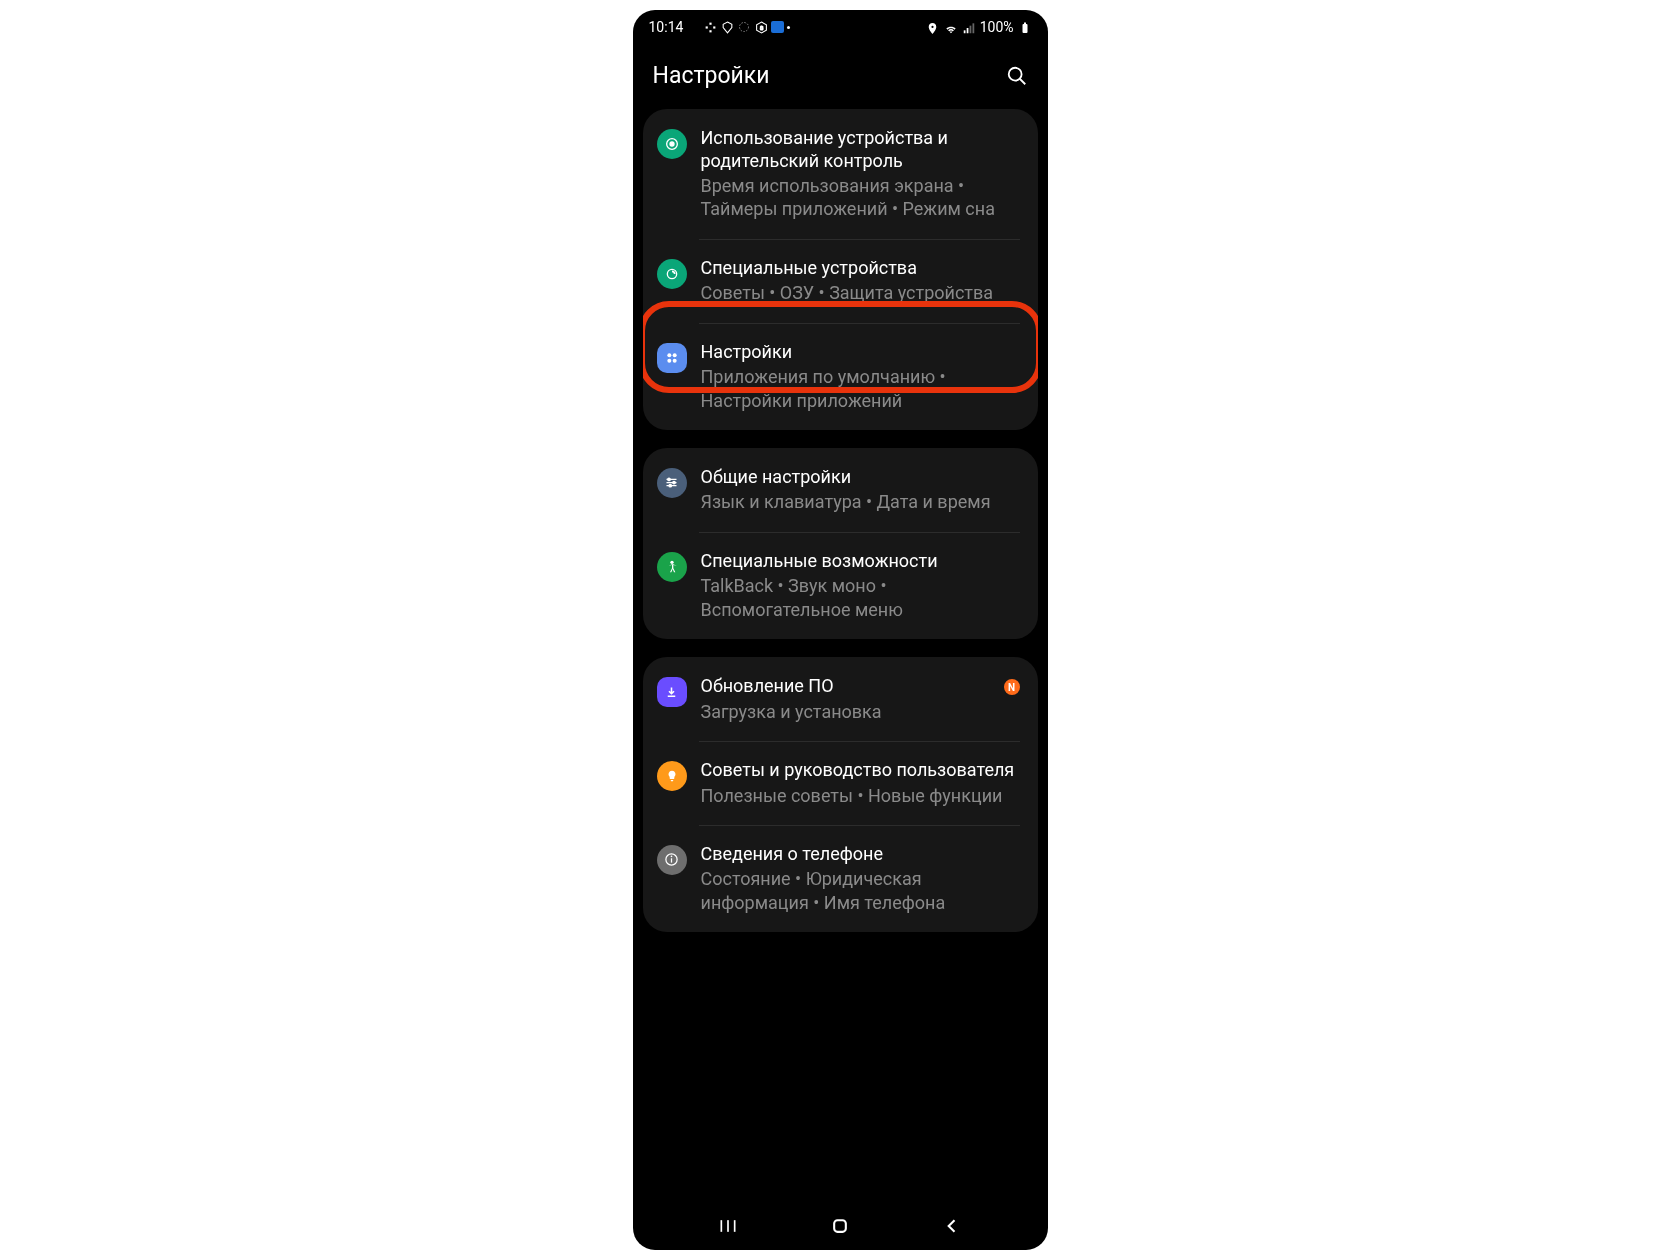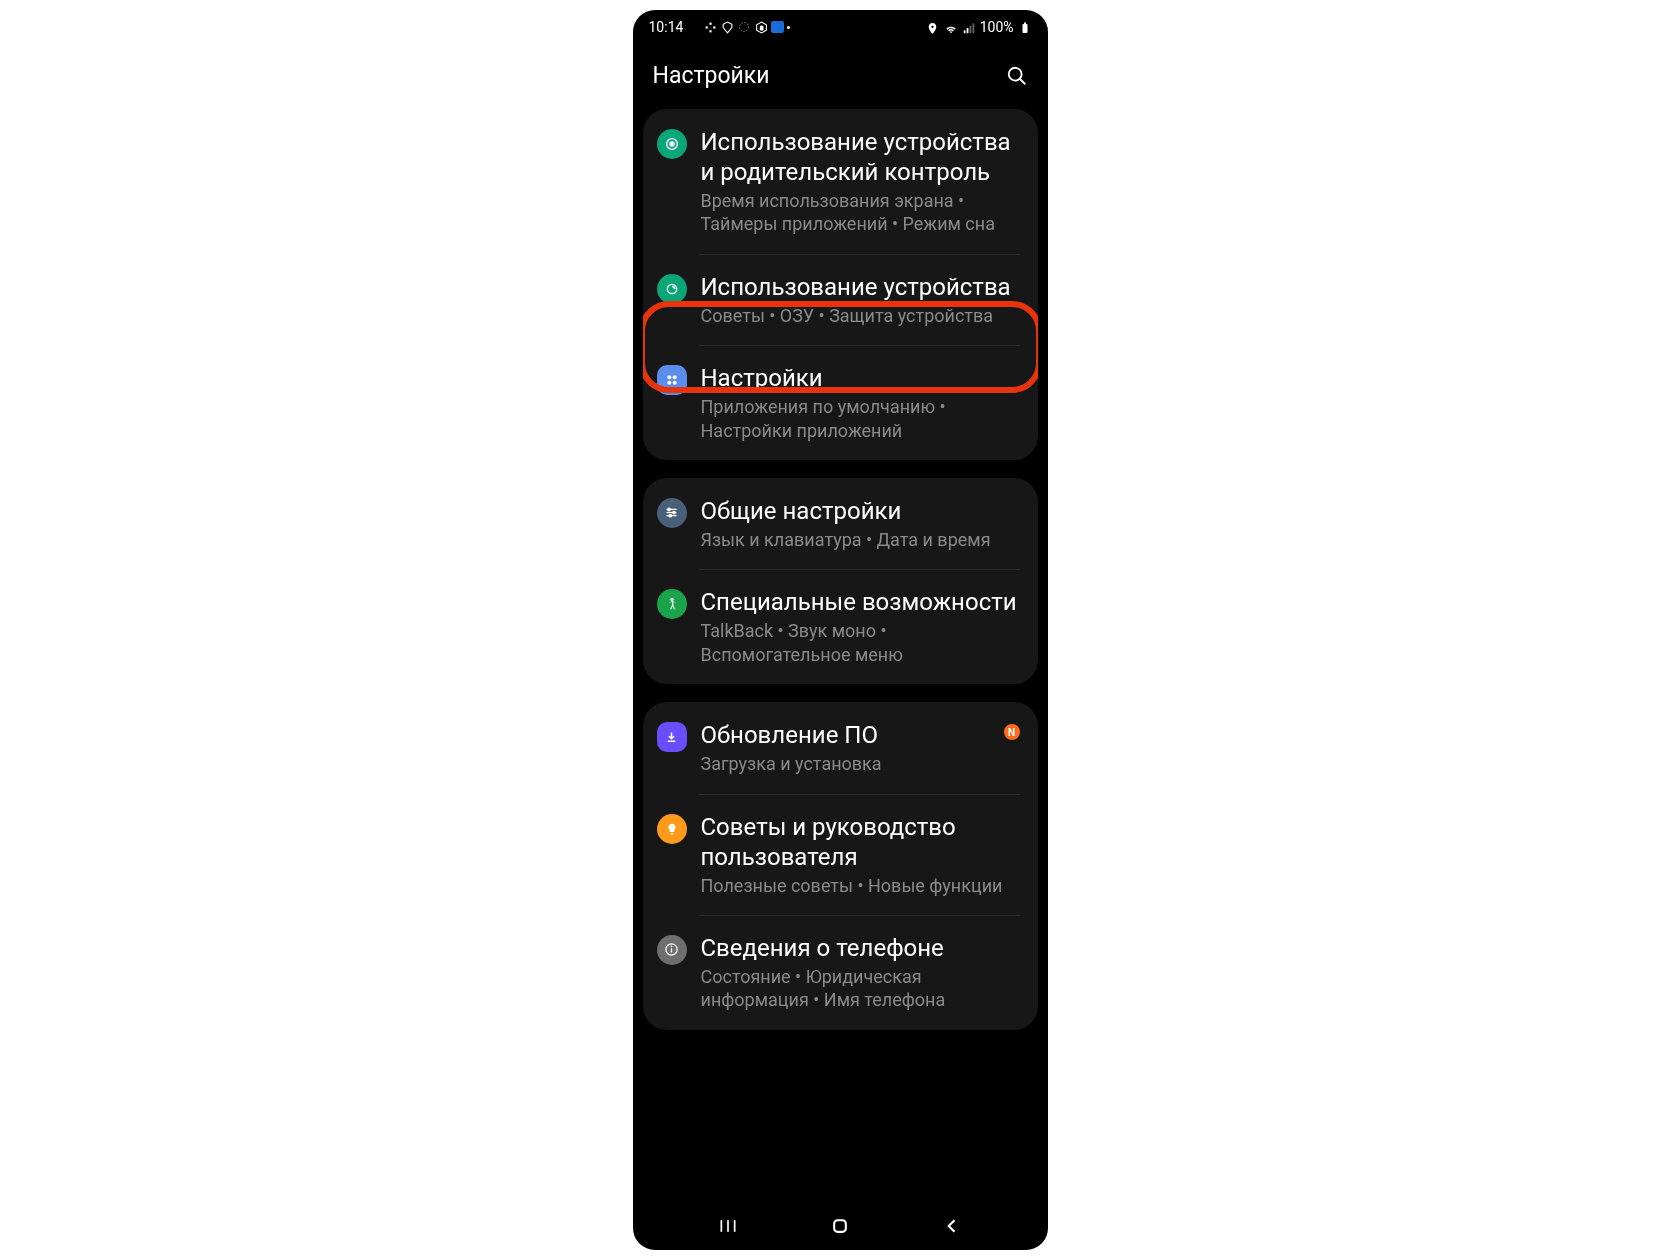--- a/index.html
+++ b/index.html
@@ -77,21 +77,21 @@
     border-radius: 50%;
     flex-shrink: 0;
     margin-top: 2px;
     display: flex;
     align-items: center;
     justify-content: center;
   }
   .item-text { flex: 1; min-width: 0; }
   .item-title {
     color: #ffffff;
-    font-size: 24px;
+    font-size: 18px;
     font-weight: 400;
     line-height: 1.25;
     margin-bottom: 2px;
   }
   .item-subtitle {
     color: #8a8a8a;
     font-size: 18px;
     line-height: 1.3;
   }
   .badge {
@@ -225,21 +225,21 @@
       </div>
     </div>
     <div class="settings-item">
       <div class="item-icon ic-teal">
         <svg viewBox="0 0 24 24" width="16" height="16" fill="none" stroke="#fff" stroke-width="2">
             <circle cx="12" cy="12" r="7"></circle>
             <path d="M12 8 A4 4 0 0 1 16 12" stroke-width="2.5"></path>
           </svg>
       </div>
       <div class="item-text">
-        <div class="item-title">Использование устройства</div>
+        <div class="item-title">Специальные устройства</div>
         <div class="item-subtitle">Советы  •  ОЗУ  •  Защита устройства</div>
       </div>
     </div>
     <div class="settings-item">
       <div class="item-icon ic-blue">
         <svg viewBox="0 0 24 24" width="16" height="16" fill="#fff">
             <circle cx="8" cy="8" r="3"></circle>
             <circle cx="16" cy="8" r="3"></circle>
             <circle cx="8" cy="16" r="3"></circle>
             <circle cx="16" cy="16" r="3"></circle>

